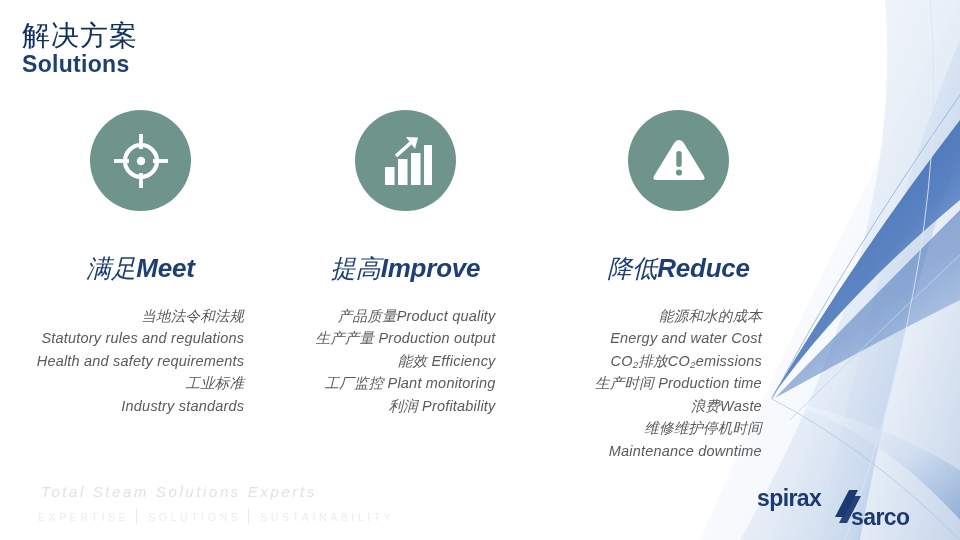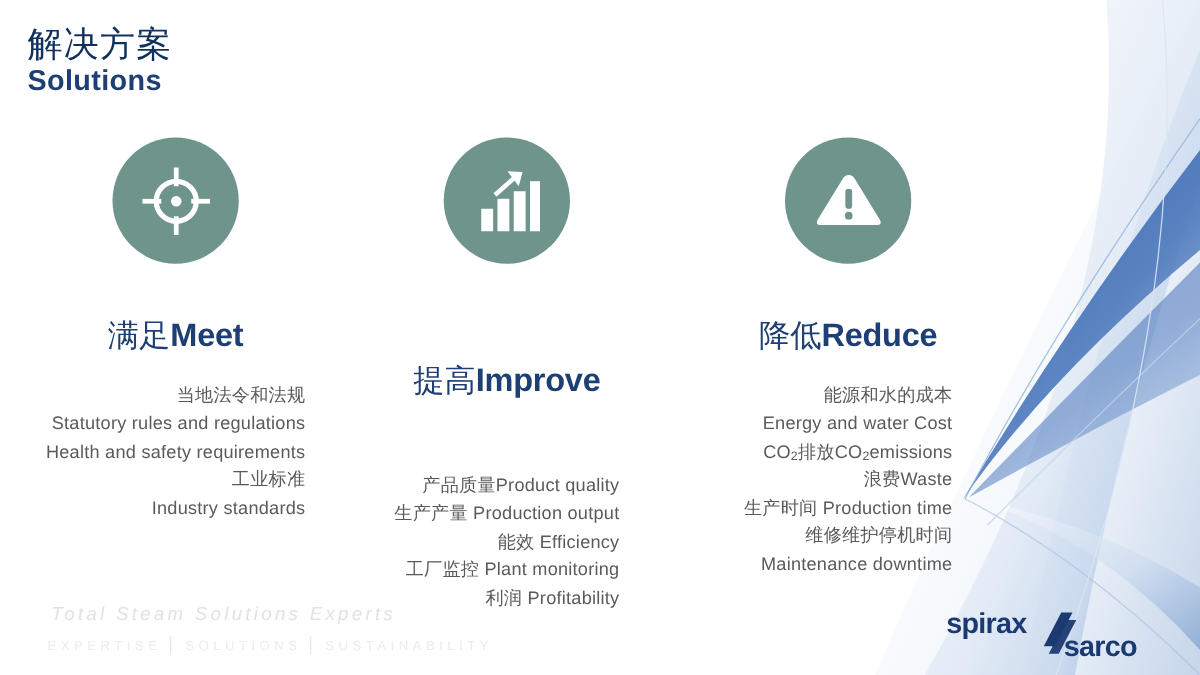--- a/index.html
+++ b/index.html
@@ -44,29 +44,30 @@
     margin-top: 1px;
   }
 
   
   .columns {
     position: absolute;
     left: 0;
     top: 110px;
     width: 813px;
     display: flex;
+    font-style: italic;
   }
   .col {
     flex: 1 1 0;
     display: flex;
     flex-direction: column;
     align-items: center;
   }
   .col-1 { margin-left: 6px; }
-  .col-2 { margin-left: -4px; gap: 36px; }
+  .col-2 { margin-left: -4px; }
   .col-3 { margin-left: 4px; }
 
   .icon-circle {
     width: 101px;
     height: 101px;
     border-radius: 50%;
     background: #6f948b;
     display: flex;
     align-items: center;
     justify-content: center;
@@ -251,22 +252,22 @@
           <circle cx="30" cy="41.5" r="3.1" fill="#6f948b"></circle>
         </svg>
       </div>
       <div class="col-heading">
         <span class="heading-cn">降低</span><span class="heading-en">Reduce</span>
       </div>
       <div class="lines">
         <span class="line">能源和水的成本</span>
         <span class="line">Energy and water Cost</span>
         <span class="line">CO<sub>2</sub>排放CO<sub>2</sub>emissions</span>
+        <span class="line">生产时间 Production time</span>
         <span class="line">浪费Waste</span>
-        <span class="line">生产时间 Production time</span>
         <span class="line">维修维护停机时间</span>
         <span class="line">Maintenance downtime</span>
       </div>
     </div>
 
   </div>
 
   <div class="footer-tagline">Total Steam Solutions Experts</div>
 
   <div class="footer-pillars">

